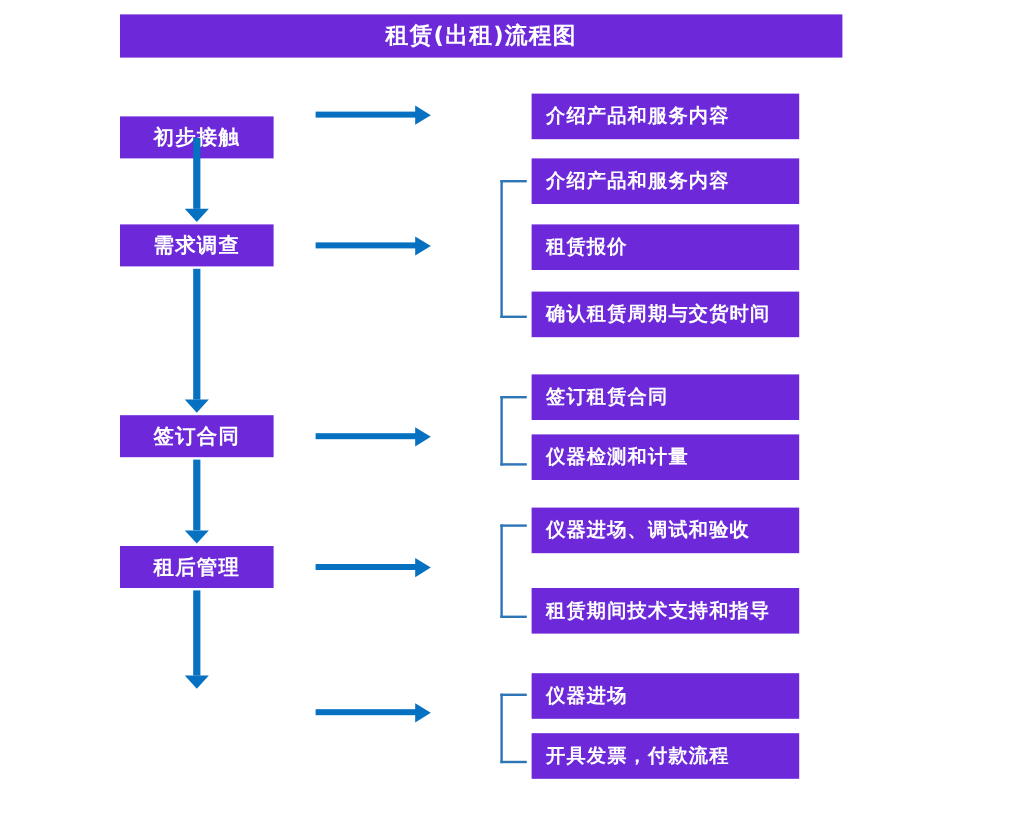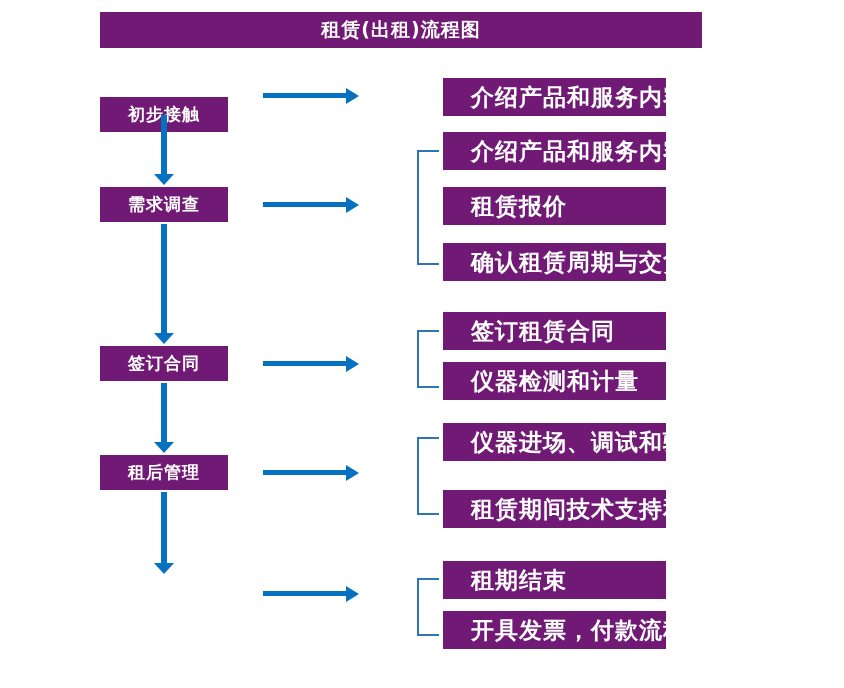--- a/index.html
+++ b/index.html
@@ -15,21 +15,21 @@
     overflow: hidden;
   }
   #canvas {
     position: absolute;
     left: 0; top: 0;
     width: 844px;
     height: 688px;
   }
   .box {
     position: absolute;
-    background: #701a75;
+    background: #6d28d9;
     color: #ffffff;
     font-weight: bold;
     display: flex;
     align-items: center;
     box-sizing: border-box;
     letter-spacing: 1px;
     white-space: nowrap;
   }
   .title-bar {
     left: 100px;
@@ -43,22 +43,22 @@
     width: 128px;
     height: 35px;
     left: 100px;
     justify-content: center;
     font-size: 17px;
   }
   .detail-box {
     left: 443px;
     width: 223px;
     height: 38px;
-    padding-left: 28px;
-    font-size: 23px;
+    padding-left: 12px;
+    font-size: 16px;
   }
   
   .v-arrow {
     position: absolute;
     width: 20px;
   }
   .v-arrow .shaft {
     position: absolute;
     left: 7px;
     top: 0;
@@ -182,17 +182,17 @@
   <div class="box detail-box" style="top:243px;">确认租赁周期与交货时间</div>
 
   <div class="box detail-box" style="top:362px;">仪器检测和计量</div>
 
   <div class="box detail-box" style="top:312px;">签订租赁合同</div>
 
   <div class="box detail-box" style="top:423px;">仪器进场、调试和验收</div>
 
   <div class="box detail-box" style="top:490px;">租赁期间技术支持和指导</div>
 
-  <div class="box detail-box" style="top:561px;">租期结束</div>
+  <div class="box detail-box" style="top:561px;">仪器进场</div>
 
   <div class="box detail-box" style="top:611px;">开具发票，付款流程</div>
 
 </div>
 
 </body></html>

